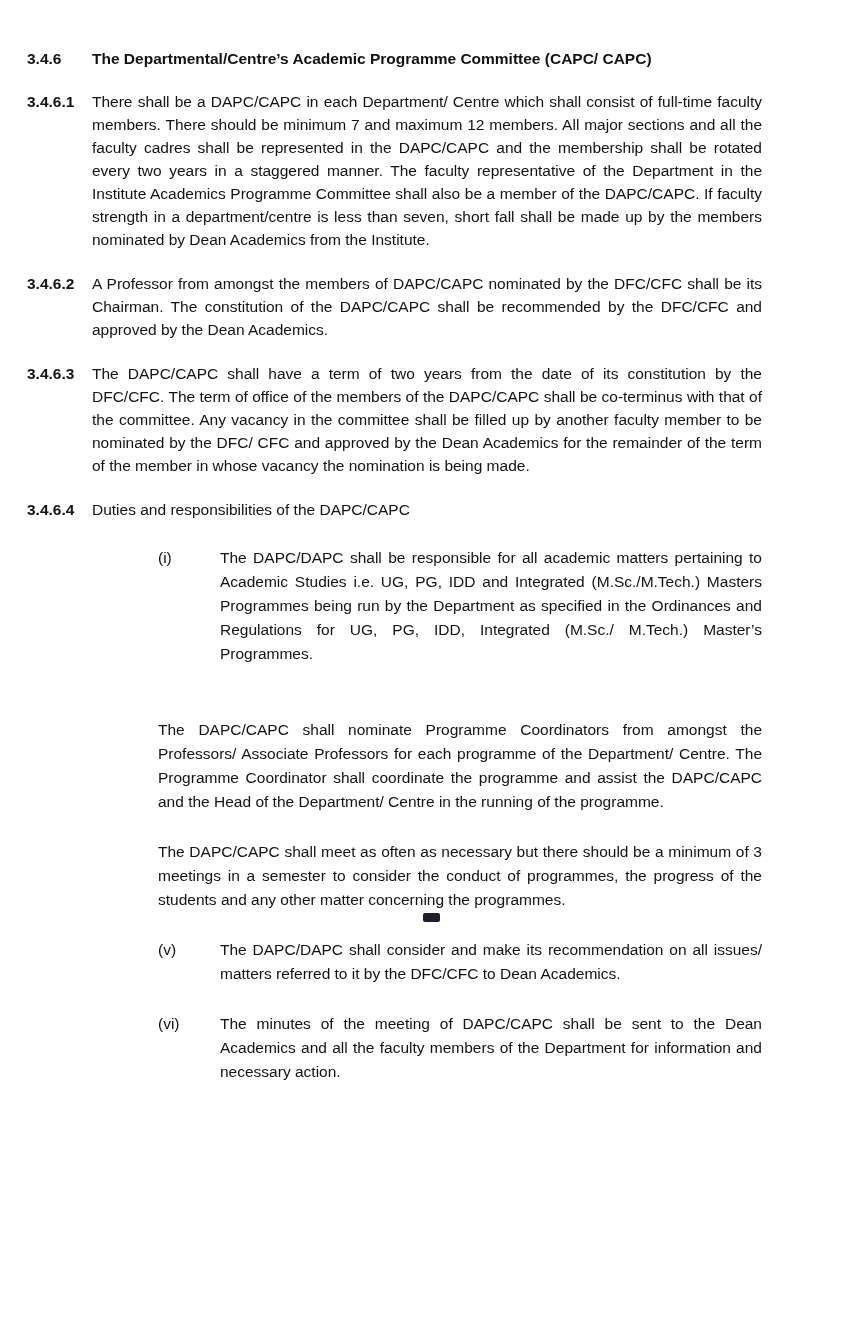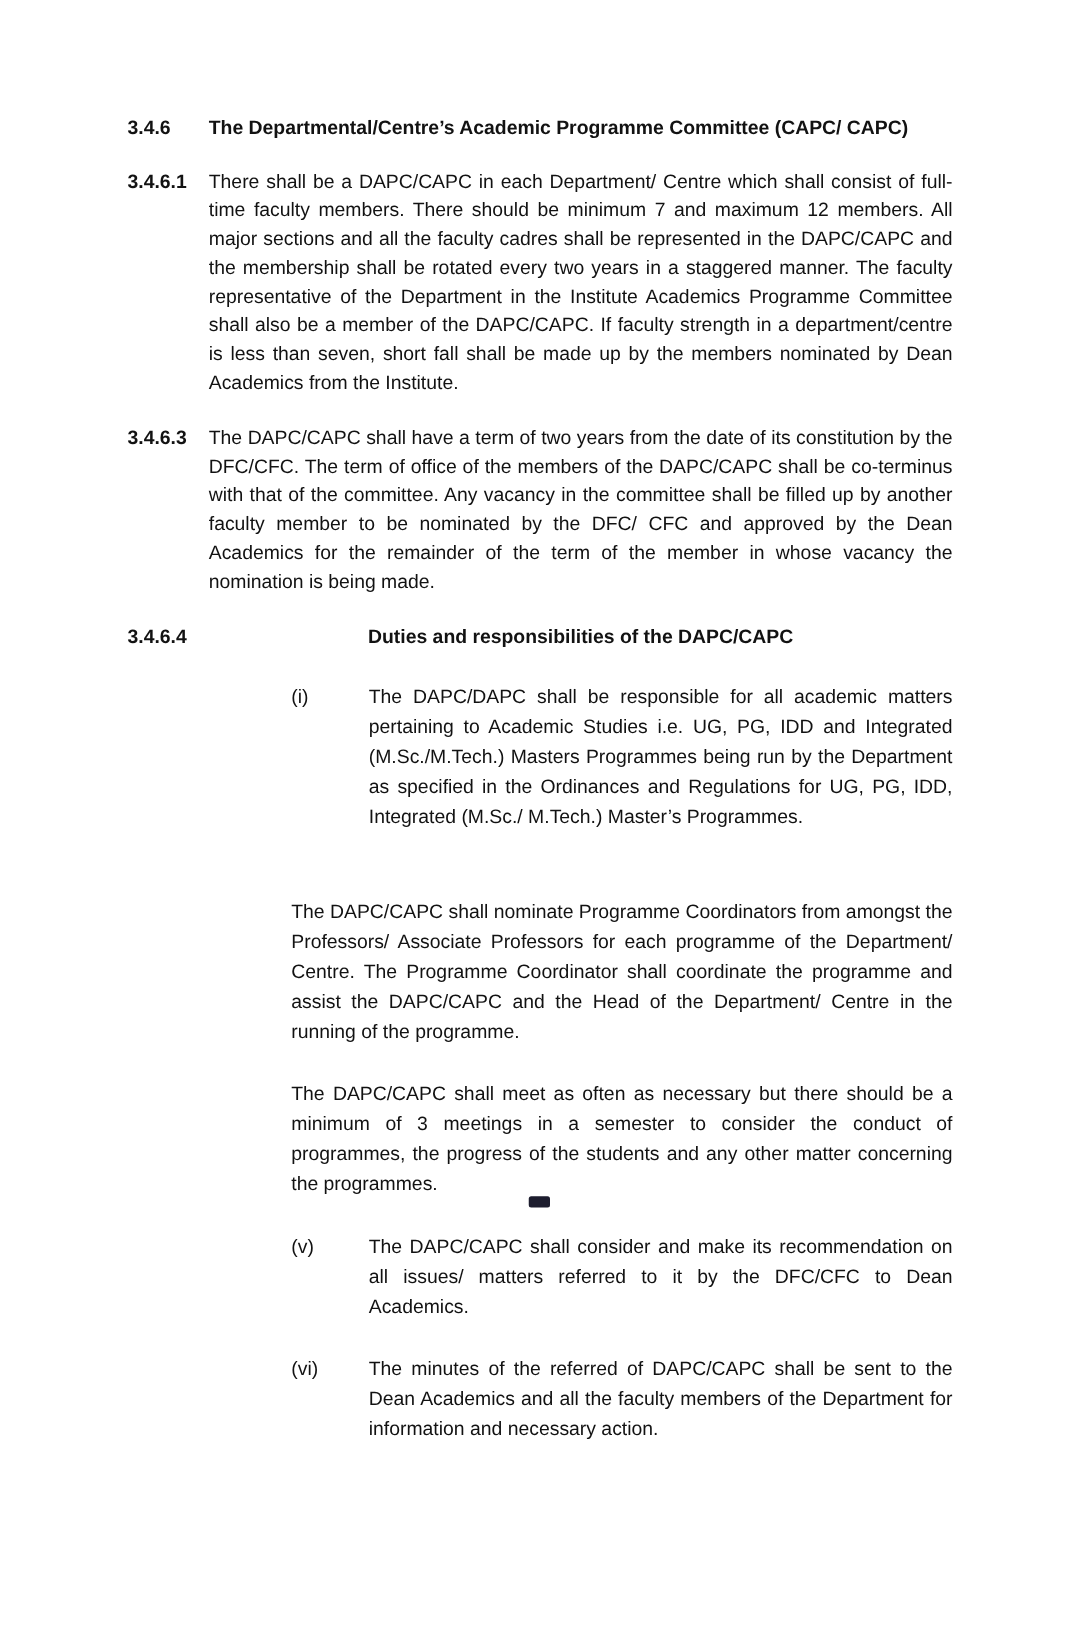--- a/index.html
+++ b/index.html
@@ -8,41 +8,40 @@
     width: 863px;
     height: 1320px;
     font-family: "Liberation Sans", sans-serif;
     color: #121212;
     overflow: hidden;
   }
   .page {
     position: relative;
     width: 863px;
     height: 928px;
-    padding: 47px 101px 0 102px;
-    margin-top: 44px;
+    padding: 47px 101px 0 27px;
   }
   .row {
     display: flex;
     font-size: 15.5px;
     line-height: 23px;
     margin-bottom: 21px;
   }
   .row .num {
     flex: 0 0 65px;
     font-weight: 700;
   }
   .row .body {
     flex: 1;
     text-align: justify;
   }
   .heading { margin-bottom: 20px; }
   .heading .body { font-weight: 700; }
   .subheading { margin-bottom: 25px; }
-  .subheading .body { font-weight: 700; text-align: center; }
+  .subheading .body { font-weight: 400; text-align: left; }
   .list-row {
     display: flex;
     margin-left: 131px;
     margin-bottom: 26px;
     font-size: 15.5px;
     line-height: 24px;
   }
   .list-row .label {
     flex: 0 0 62px;
   }
@@ -68,20 +67,24 @@
   <div class="row heading">
     <span class="num">3.4.6</span>
     <span class="body">The Departmental/Centre’s Academic Programme Committee (CAPC/ CAPC)</span>
   </div>
 
   <div class="row">
     <span class="num">3.4.6.1</span>
     <span class="body">There shall be a DAPC/CAPC in each Department/ Centre which shall consist of full-time faculty members. There should be minimum 7 and maximum 12 members. All major sections and all the faculty cadres shall be represented in the DAPC/CAPC and the membership shall be rotated every two years in a staggered manner.  The faculty representative of the Department in the Institute Academics Programme Committee shall also be a member of the DAPC/CAPC. If faculty strength in a department/centre is less than seven, short fall shall be made up by the members nominated by Dean Academics from the Institute.</span>
   </div>
 
+  <div class="row">
+    <span class="num">3.4.6.2</span>
+    <span class="body">A Professor from amongst the members of DAPC/CAPC nominated by the DFC/CFC shall be its Chairman. The constitution of the DAPC/CAPC shall be recommended by the DFC/CFC and approved by the Dean Academics.</span>
+  </div>
 
   <div class="row">
     <span class="num">3.4.6.3</span>
     <span class="body">The DAPC/CAPC shall have a term of two years from the date of its constitution by the DFC/CFC. The term of office of the members of the DAPC/CAPC shall be co-terminus with that of the committee. Any vacancy in the committee shall be filled up by another faculty member to be nominated by the DFC/ CFC and approved by the Dean Academics for the remainder of the term of the member in whose vacancy the nomination is being made.</span>
   </div>
 
   <div class="row subheading">
     <span class="num">3.4.6.4</span>
     <span class="body">Duties and responsibilities of the DAPC/CAPC</span>
   </div>
@@ -97,23 +100,23 @@
   <div class="list-row">
     <span class="body">The DAPC/CAPC shall nominate Programme Coordinators from amongst the Professors/ Associate Professors for each programme of the Department/ Centre. The Programme Coordinator shall coordinate the programme and assist the DAPC/CAPC and the Head of the Department/ Centre in the running of the programme.</span>
   </div>
 
   <div class="list-row">
     <span class="body">The DAPC/CAPC shall meet as often as necessary but there should be a minimum of 3 meetings in a semester to consider the conduct of programmes, the progress of the students and any other matter concerning the programmes.</span>
   </div>
 
   <div class="list-row">
     <span class="label">(v)</span>
-    <span class="body">The DAPC/CAPC shall consider and make its recommendation on all issues/ matters referred to it by the DFC/CFC to Dean Academics.</span>
+    <span class="body">The DAPC/DAPC shall consider and make its recommendation on all issues/ matters referred to it by the DFC/CFC to Dean Academics.</span>
   </div>
 
   <div class="list-row">
     <span class="label">(vi)</span>
-    <span class="body">The minutes of the referred of DAPC/CAPC shall be sent to the Dean Academics and all the faculty members of the Department for information and necessary action.</span>
+    <span class="body">The minutes of the meeting of DAPC/CAPC shall be sent to the Dean Academics and all the faculty members of the Department for information and necessary action.</span>
   </div>
 
   <div class="footer-mark"></div>
 
 </div>
 
 </body></html>

